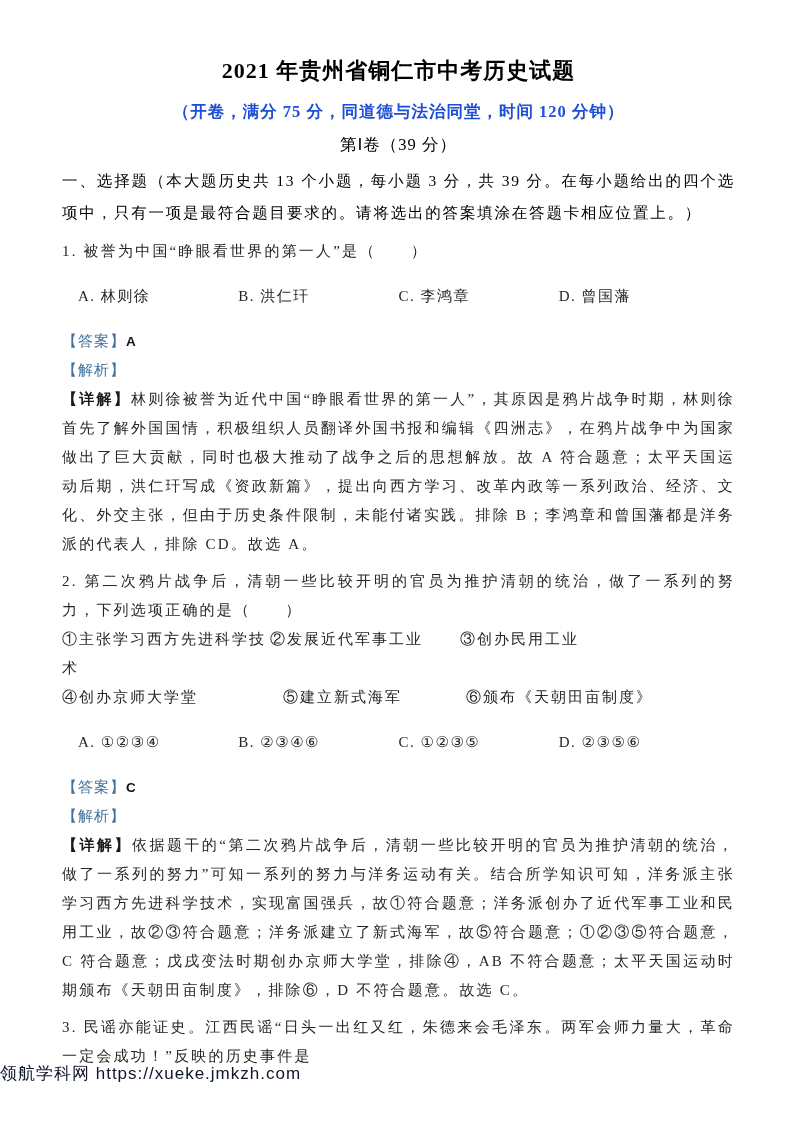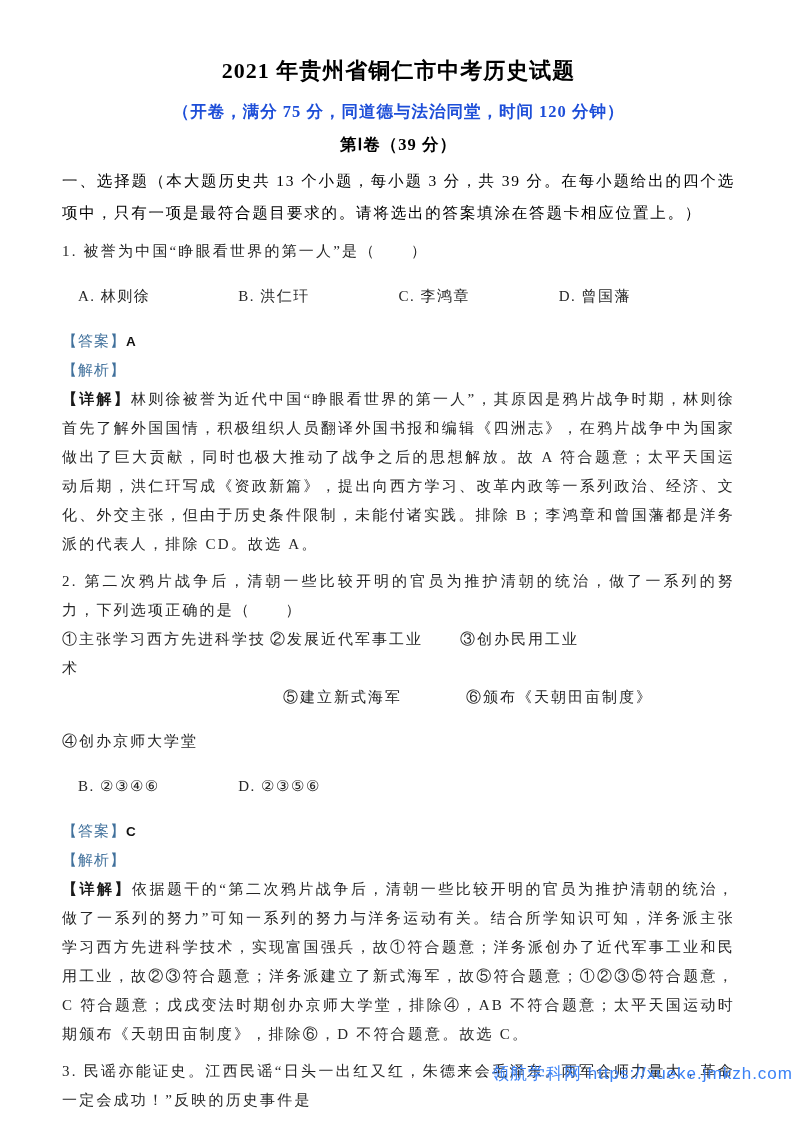--- a/index.html
+++ b/index.html
@@ -13,50 +13,50 @@
   }
   .title {
     font-size:22px; font-weight:bold; text-align:center; color:#000;
     margin:0; line-height:30px; letter-spacing:1px;
   }
   .subtitle {
     font-size:16.5px; font-weight:bold; text-align:center; color:#1d4ed8;
     margin:15px 0 0 0; line-height:22px; letter-spacing:1px;
   }
   .volume {
-    font-size:16.5px; font-weight:bold; text-align:center; color:#000;
+    font-size:16.5px; font-weight:normal; text-align:center; color:#000;
     margin:11px 0 0 0; line-height:22px; letter-spacing:1px;
   }
   .intro {
     font-weight:normal; color:#000; font-size:15.5px; line-height:32px;
     letter-spacing:1.8px; text-align:justify; margin:9px 0 0 0;
   }
   .question { margin:8px 0 0 0; }
   .body-text {
     font-size:15px; line-height:29px; letter-spacing:2.2px;
     text-align:justify; margin:0; color:#262626;
   }
   .stem { margin-top:6px; }
   .options-row {
     display:flex; line-height:29px; font-size:15px; letter-spacing:1.5px; margin:16px;
   }
   .opt { width:25%; }
   .subitems-row { display:flex; line-height:29px; font-size:15px; letter-spacing:2px; margin:0; }
   .s1c1 { width:208px; } .s1c2 { width:190px; } .s1c3 { flex:1; }
-  .s2c1 { width:221px;margin-top:44px; } .s2c2 { width:183px; } .s2c3 { flex:1; }
+  .s2c1 { width:221px; } .s2c2 { width:183px; } .s2c3 { flex:1; }
   .answer-line { line-height:29px; margin:0; font-size:15px; }
   .label-blue { color:#41719c; letter-spacing:1px; }
   .answer-letter {
     font-family:"Liberation Sans", sans-serif; font-weight:bold;
     font-size:13.5px; color:#111;
   }
   .detail-label { font-weight:bold; color:#1a1a1a; }
   .watermark {
-    position:absolute; left:0; right:0; top:1062px; text-align:right;
-    color:#3b82f6; font-size:17px; letter-spacing:1px;
+    position:absolute; left:0; right:0; top:1062px; text-align:left;
+    color:#0f172a; font-size:17px; letter-spacing:1px;
     font-family:"Liberation Sans", sans-serif;
   }
 </style>
 </head>
 <body>
 
 <div class="page">
 
   <h1 class="title">2021 年贵州省铜仁市中考历史试题</h1>
   <div class="subtitle">（开卷，满分 75 分，同道德与法治同堂，时间 120 分钟）</div>
@@ -88,21 +88,23 @@
       <span class="s1c1">①主张学习西方先进科学技术</span>
       <span class="s1c2">②发展近代军事工业</span>
       <span class="s1c3">③创办民用工业</span>
     </div>
     <div class="subitems-row">
       <span class="s2c1">④创办京师大学堂</span>
       <span class="s2c2">⑤建立新式海军</span>
       <span class="s2c3">⑥颁布《天朝田亩制度》</span>
     </div>
     <div class="options-row">
+      <span class="opt">A. ①②③④</span>
       <span class="opt">B. ②③④⑥</span>
+      <span class="opt">C. ①②③⑤</span>
       <span class="opt">D. ②③⑤⑥</span>
     </div>
     <p class="answer-line">
       <span class="label-blue">【答案】</span><span class="answer-letter">C</span>
     </p>
     <p class="answer-line">
       <span class="label-blue">【解析】</span>
     </p>
     <p class="body-text">
       <span class="detail-label">【详解】</span><span>依据题干的“第二次鸦片战争后，清朝一些比较开明的官员为推护清朝的统治，做了一系列的努力”可知一系列的努力与洋务运动有关。结合所学知识可知，洋务派主张学习西方先进科学技术，实现富国强兵，故①符合题意；洋务派创办了近代军事工业和民用工业，故②③符合题意；洋务派建立了新式海军，故⑤符合题意；①②③⑤符合题意，C 符合题意；戊戌变法时期创办京师大学堂，排除④，AB 不符合题意；太平天国运动时期颁布《天朝田亩制度》，排除⑥，D 不符合题意。故选 C。</span>

